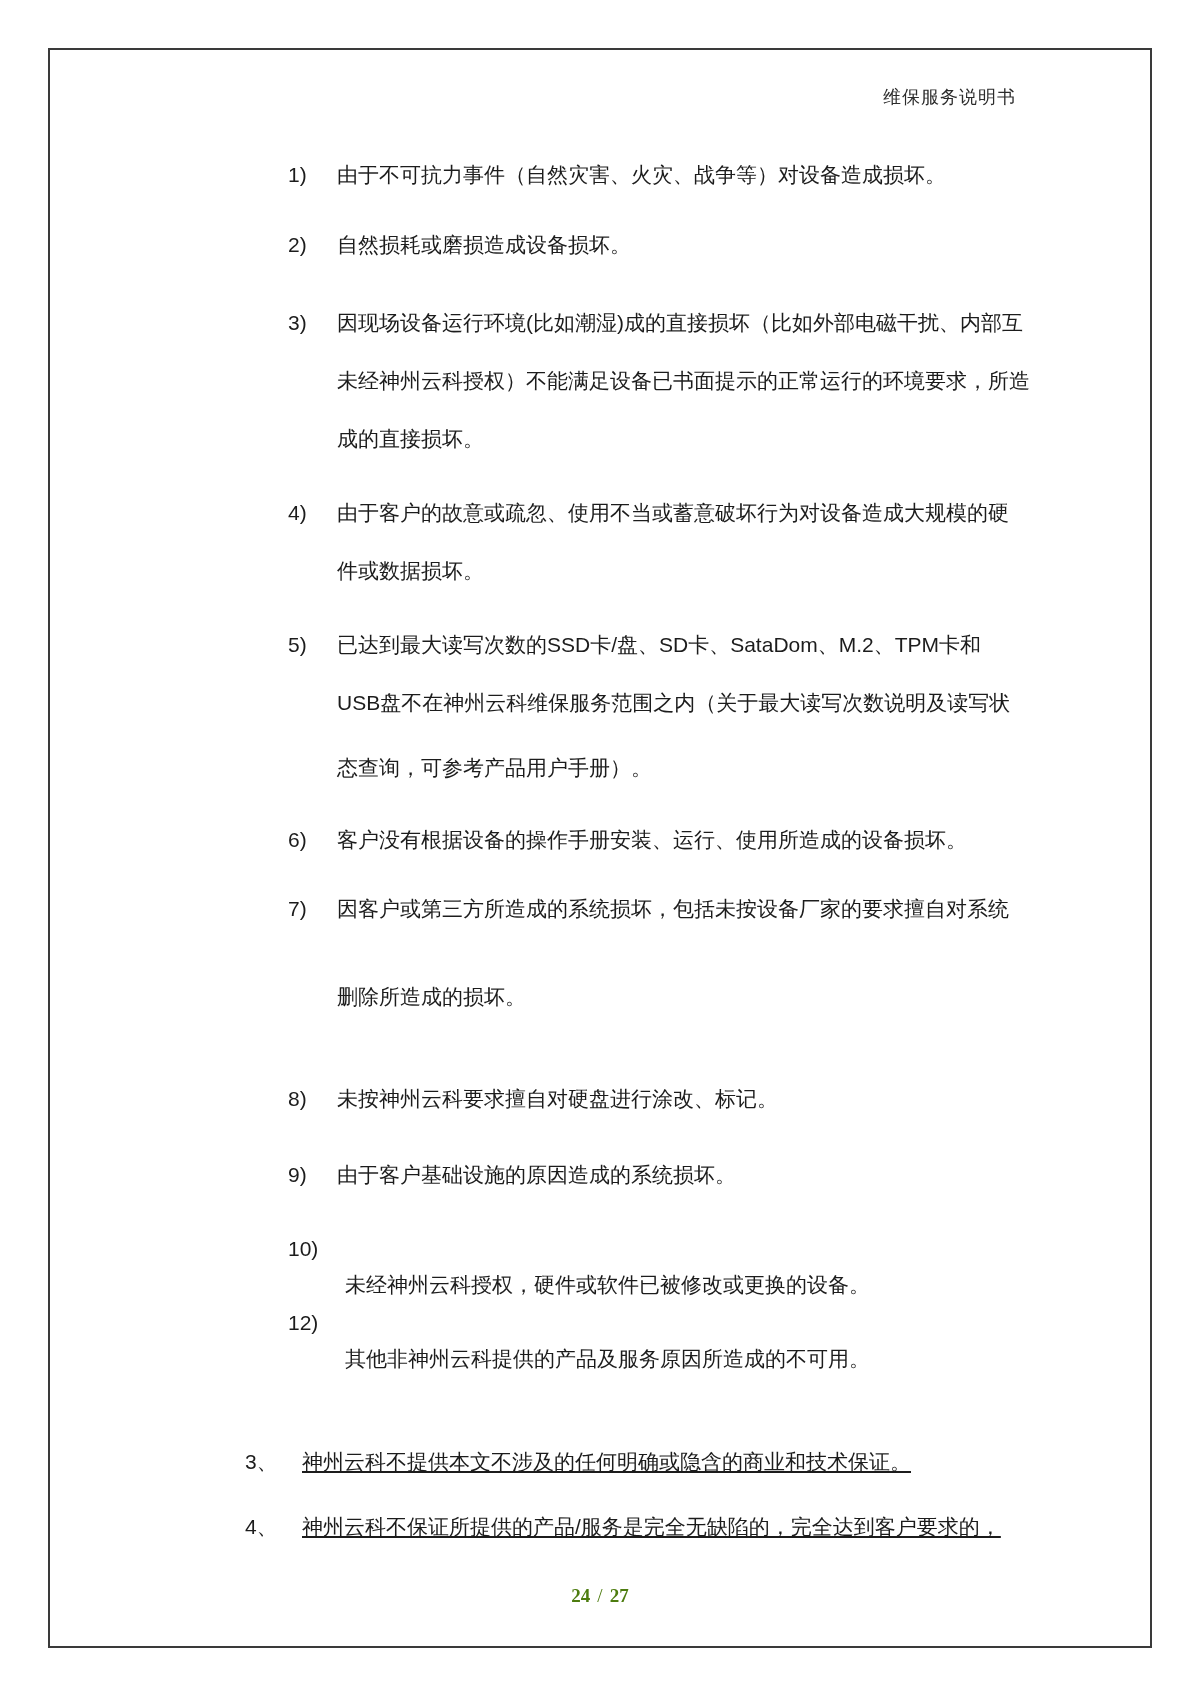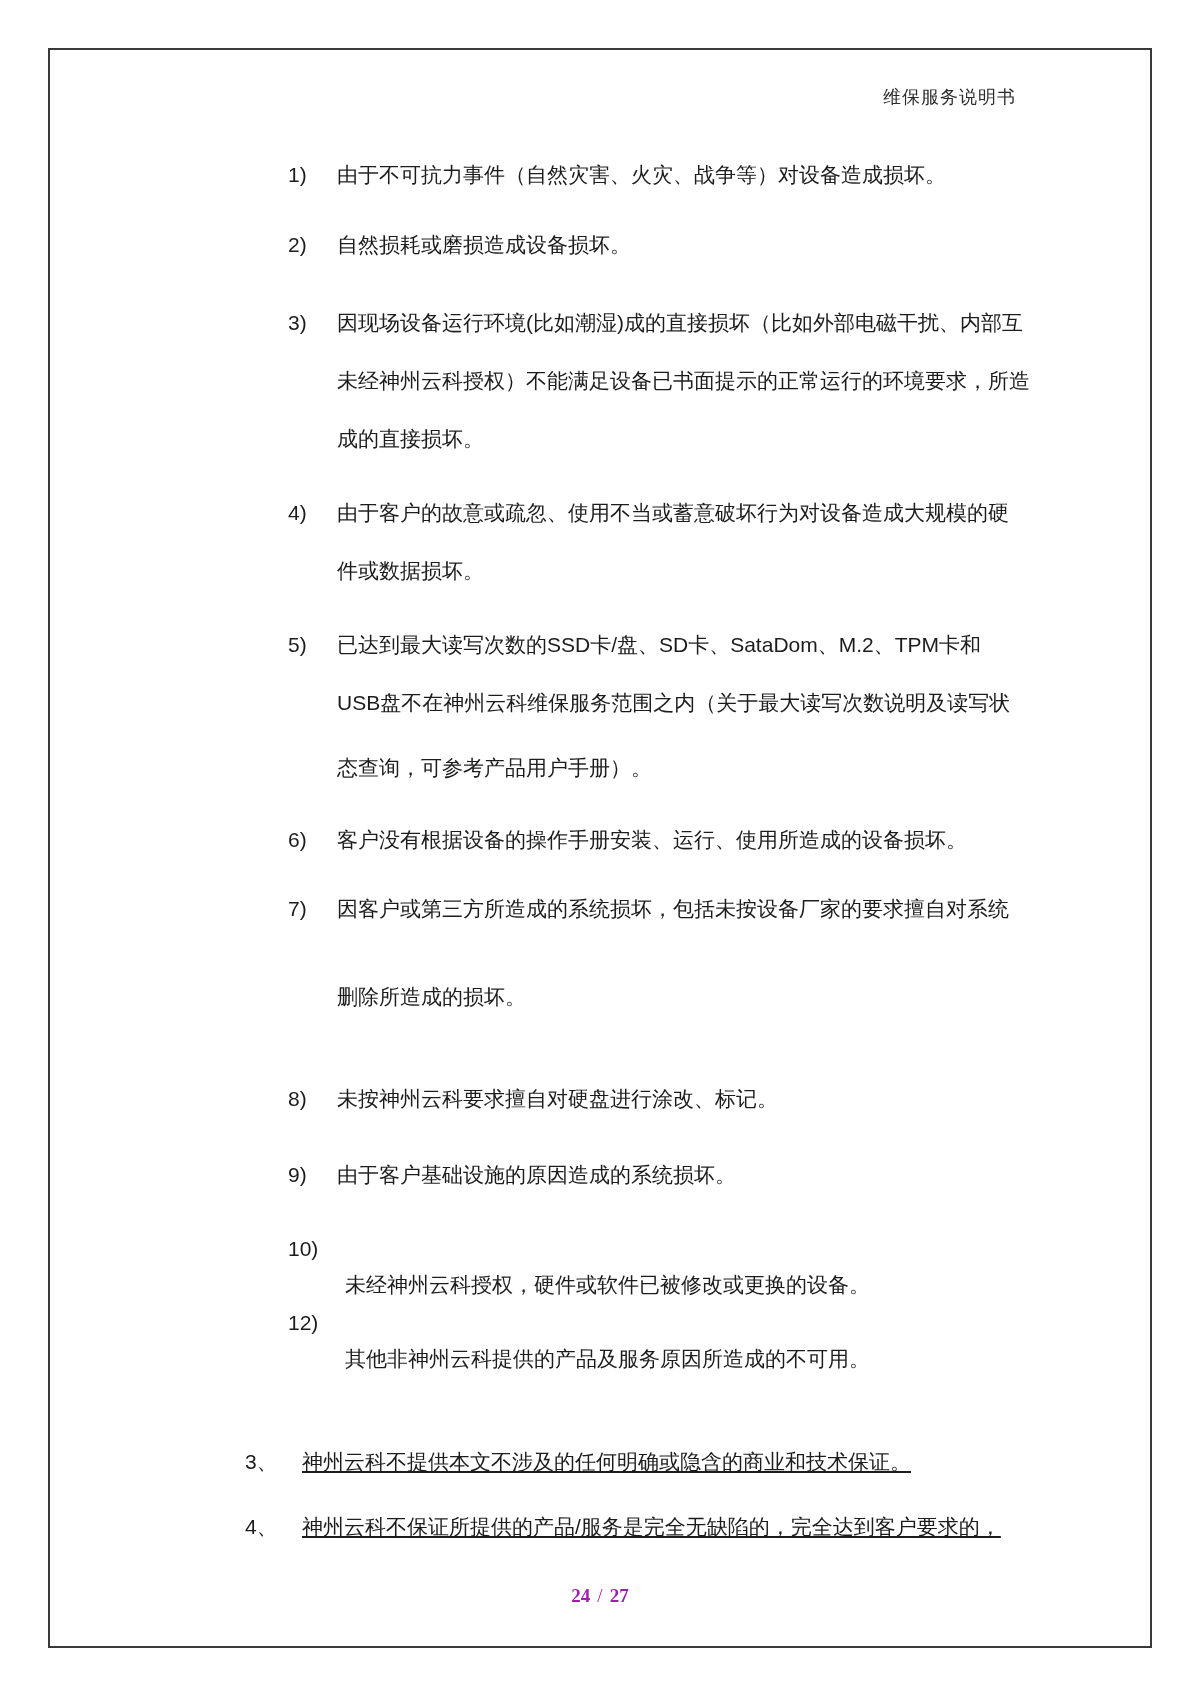--- a/index.html
+++ b/index.html
@@ -49,21 +49,21 @@
     position: absolute;
     top: 1581px;
     left: 0;
     width: 1200px;
     height: 30px;
     line-height: 30px;
     text-align: center;
     font-family: "Liberation Serif", "DejaVu Serif", serif;
     font-size: 19px;
     font-weight: bold;
-    color: #a21caf;
+    color: #4d7c0f;
   }
   .footer .sep { font-weight: normal; padding: 0 7px; }
 </style>
 </head>
 <body>
 
 <div class="page">
   <div class="frame"></div>
 
   <div class="header-title">维保服务说明书</div>

